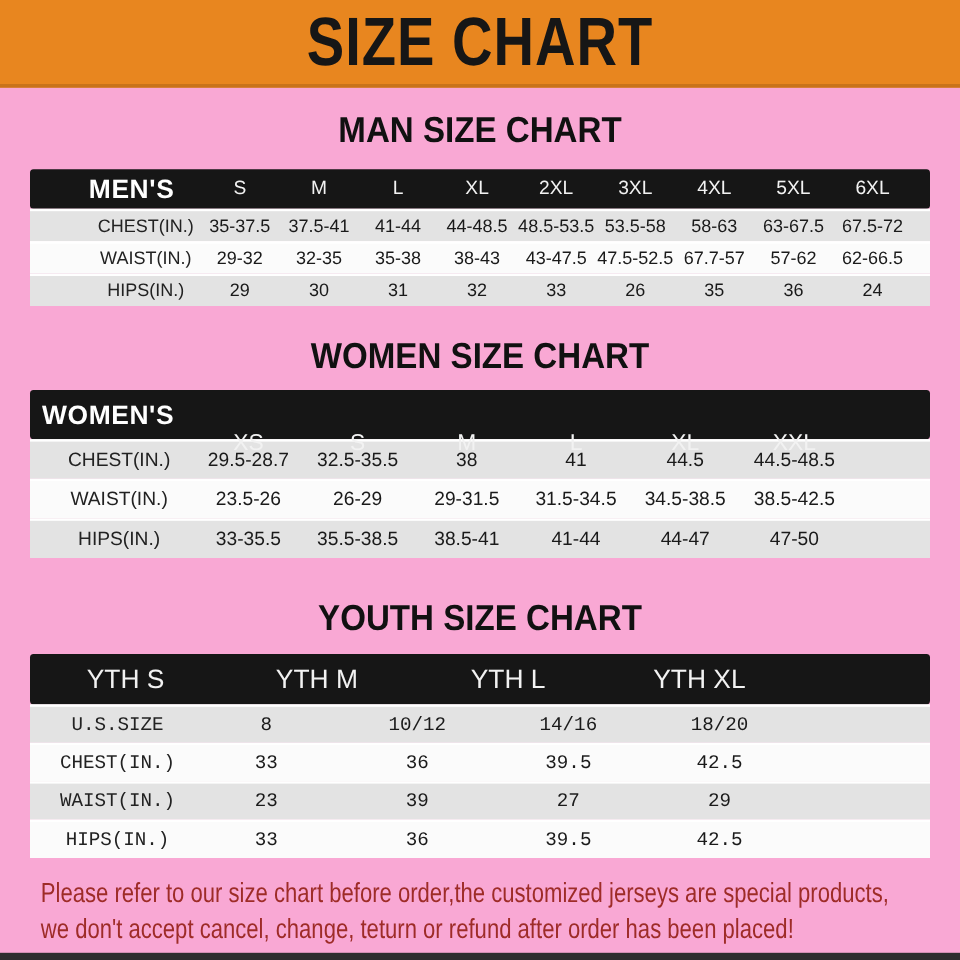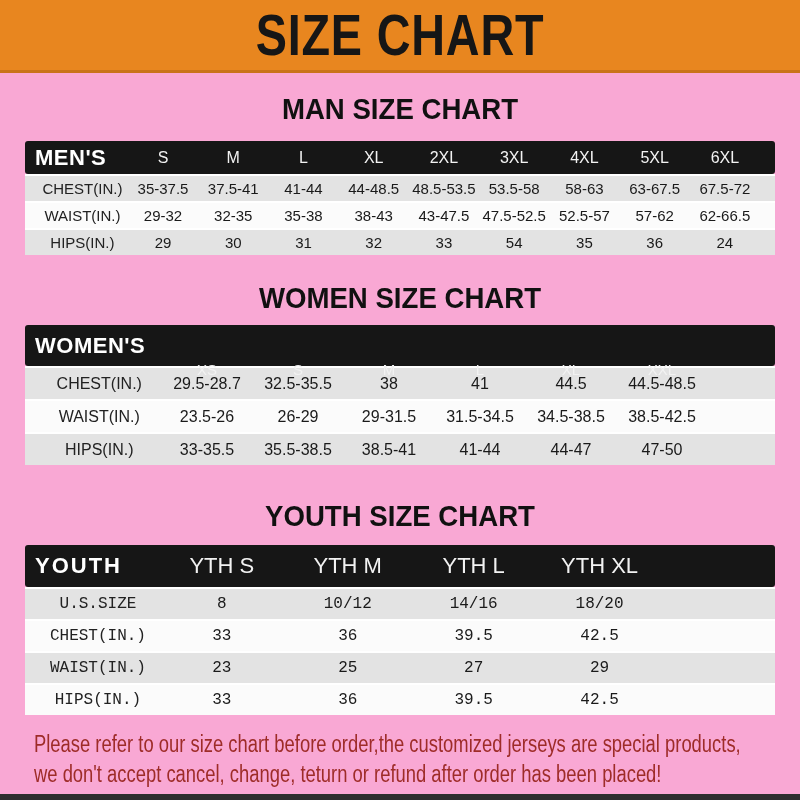--- a/index.html
+++ b/index.html
@@ -68,30 +68,30 @@
   .t-row .t-label{
     text-align:center;
     color:#222222;
     box-sizing:border-box;
     padding-left:12px;
   }
   .t-val{flex:1;text-align:center;color:#1a1a1a;}
   
   .tbl-men .t-head{height:33px;padding-right:2%;}
   .tbl-men .t-row{height:25px;padding-right:2%;}
-  .tbl-men .t-label{width:14%;}
+  .tbl-men .t-label{width:14%;margin-left:39px;}
   .tbl-men .t-head .t-label{font-size:22px;}
   .tbl-men .t-col{font-size:16px;}
   .tbl-men .t-row .t-label,.tbl-men .t-val{font-size:15px;}
   
   .tbl-women .t-head{height:41px;padding-right:9%;}
   .tbl-women .t-row{height:31px;padding-right:9%;}
   .tbl-women .t-label{width:20%;}
   .tbl-women .t-head .t-label{font-size:22px;}
-  .tbl-women .t-col{font-size:15px;margin-top:48px;}
+  .tbl-women .t-col{font-size:19px;margin-top:48px;}
   .tbl-women .t-row .t-label,.tbl-women .t-val{font-size:16px;}
   
   .tbl-youth .t-head{height:42px;padding-right:15%;}
   .tbl-youth .t-row{height:30px;padding-right:15%;font-family:Liberation Mono, monospace;}
   .tbl-youth .t-label{width:21%;}
   .tbl-youth .t-head .t-label{font-size:22px;letter-spacing:2px;}
   .tbl-youth .t-col{font-size:22px;}
   .tbl-youth .t-row .t-label,.tbl-youth .t-val{font-size:16px;}
   
   .disclaimer{
@@ -151,32 +151,32 @@
           <span class="t-val">67.5-72</span>
         </div>
         <div class="t-row band-white">
           <span class="t-label">WAIST(IN.)</span>
           <span class="t-val">29-32</span>
           <span class="t-val">32-35</span>
           <span class="t-val">35-38</span>
           <span class="t-val">38-43</span>
           <span class="t-val">43-47.5</span>
           <span class="t-val">47.5-52.5</span>
-          <span class="t-val">52.5-57</span>
+          <span class="t-val">67.7-57</span>
           <span class="t-val">57-62</span>
           <span class="t-val">62-66.5</span>
         </div>
         <div class="t-row band-gray">
           <span class="t-label">HIPS(IN.)</span>
           <span class="t-val">29</span>
           <span class="t-val">30</span>
           <span class="t-val">31</span>
           <span class="t-val">32</span>
           <span class="t-val">33</span>
-          <span class="t-val">54</span>
+          <span class="t-val">26</span>
           <span class="t-val">35</span>
           <span class="t-val">36</span>
           <span class="t-val">24</span>
         </div>
       </div>
   </div>
 
   <div class="section">
     <h2 class="section-heading sh-women">WOMEN SIZE CHART</h2>
     <div class="size-table tbl-women">
@@ -216,21 +216,20 @@
           <span class="t-val">44-47</span>
           <span class="t-val">47-50</span>
         </div>
       </div>
   </div>
 
   <div class="section">
     <h2 class="section-heading sh-youth">YOUTH SIZE CHART</h2>
     <div class="size-table tbl-youth">
         <div class="t-head">
-          <span class="t-label">YOUTH</span>
           <span class="t-col">YTH S</span>
           <span class="t-col">YTH M</span>
           <span class="t-col">YTH L</span>
           <span class="t-col">YTH XL</span>
         </div>
         <div class="t-row band-gray">
           <span class="t-label">U.S.SIZE</span>
           <span class="t-val">8</span>
           <span class="t-val">10/12</span>
           <span class="t-val">14/16</span>
@@ -239,21 +238,21 @@
         <div class="t-row band-white">
           <span class="t-label">CHEST(IN.)</span>
           <span class="t-val">33</span>
           <span class="t-val">36</span>
           <span class="t-val">39.5</span>
           <span class="t-val">42.5</span>
         </div>
         <div class="t-row band-gray">
           <span class="t-label">WAIST(IN.)</span>
           <span class="t-val">23</span>
-          <span class="t-val">25</span>
+          <span class="t-val">39</span>
           <span class="t-val">27</span>
           <span class="t-val">29</span>
         </div>
         <div class="t-row band-white">
           <span class="t-label">HIPS(IN.)</span>
           <span class="t-val">33</span>
           <span class="t-val">36</span>
           <span class="t-val">39.5</span>
           <span class="t-val">42.5</span>
         </div>

